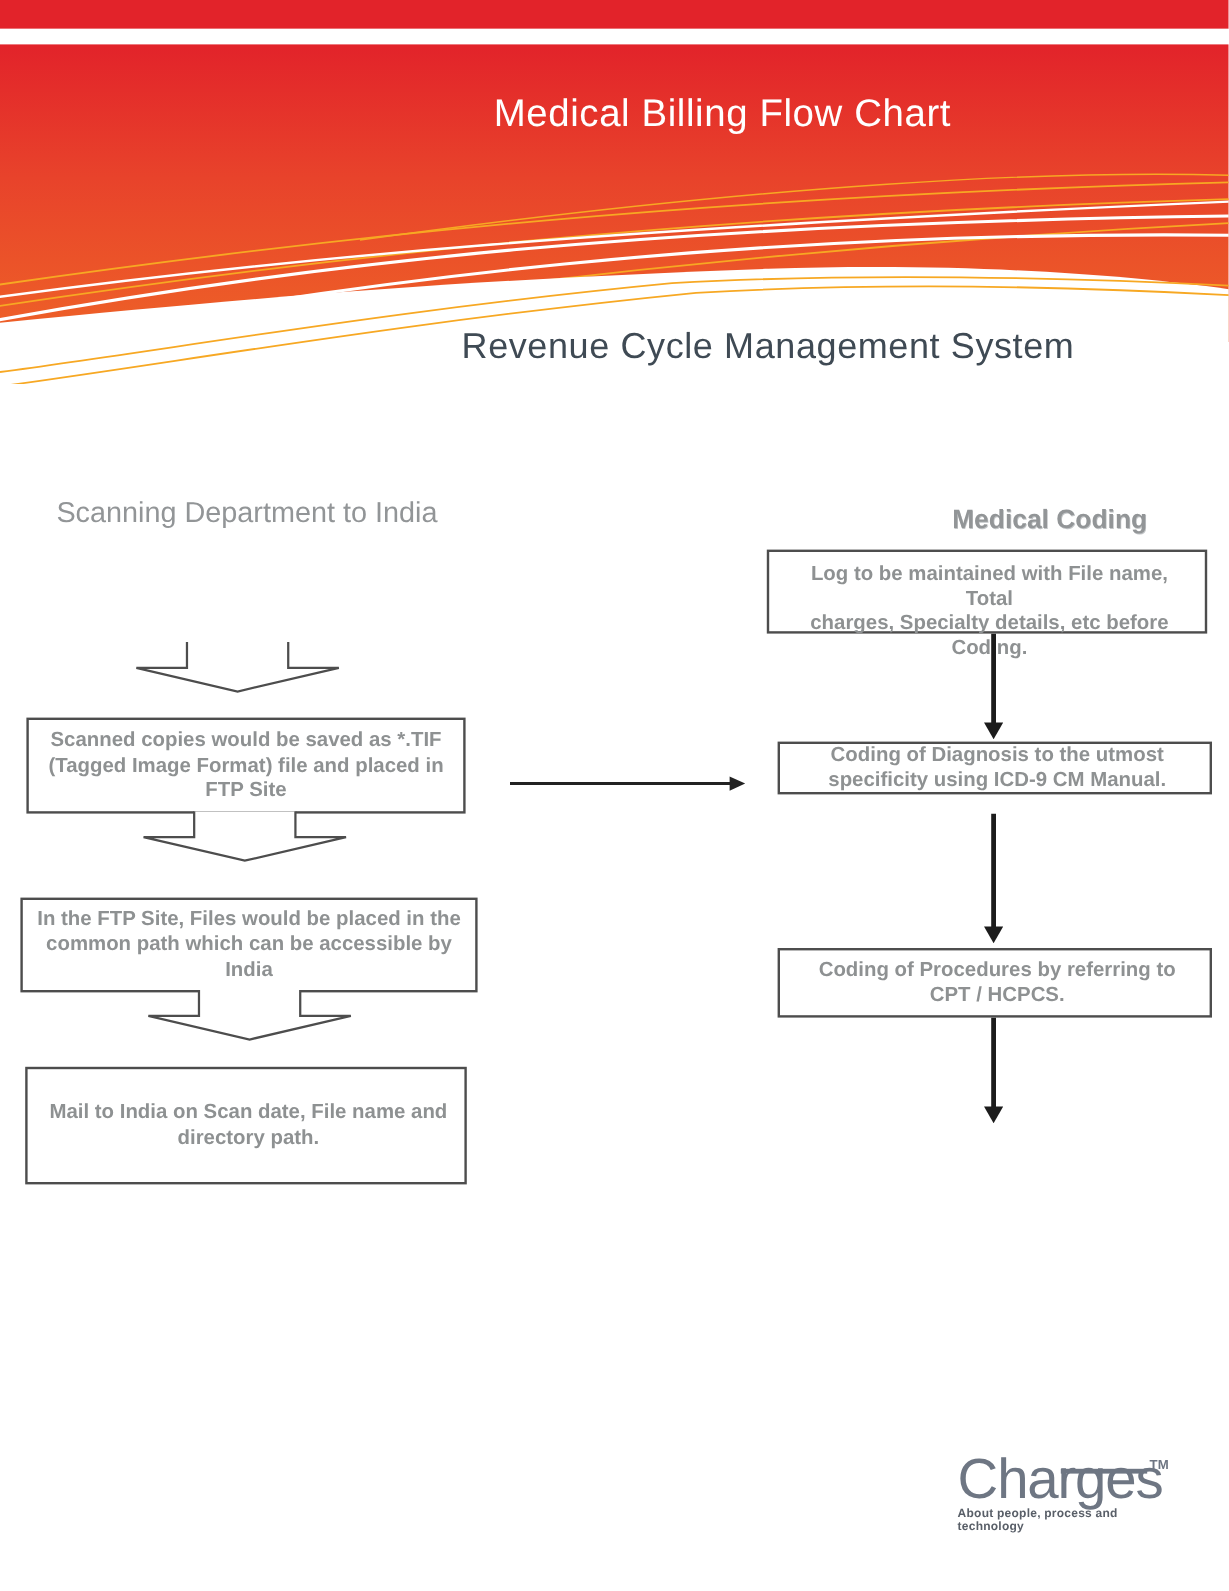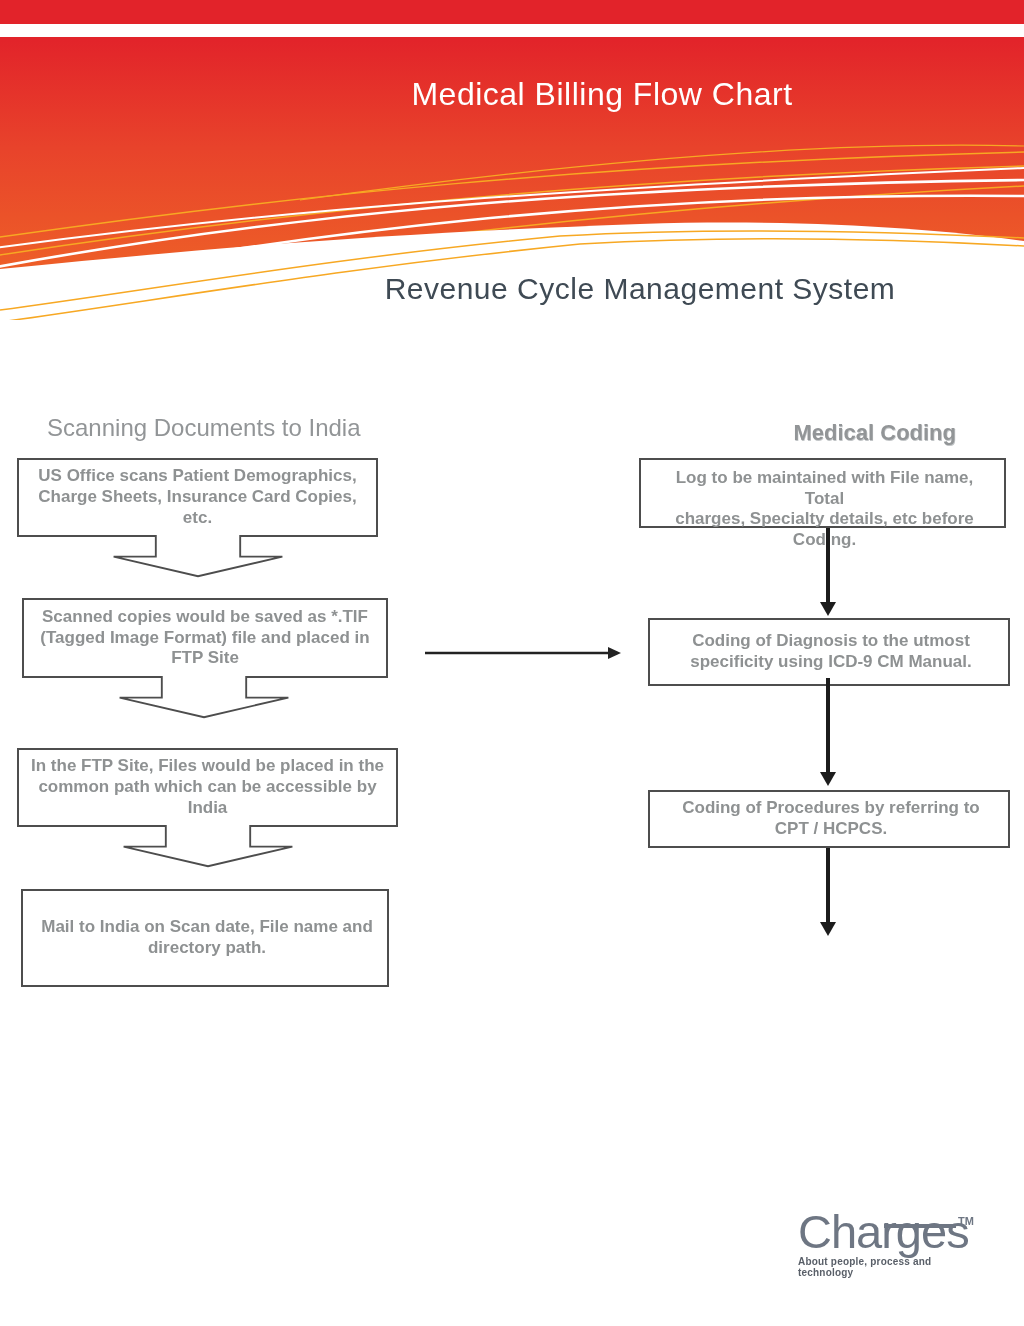--- a/index.html
+++ b/index.html
@@ -27,21 +27,21 @@
   .txt-center{text-align:center;padding:4px 8px;}
   .txt-left{text-align:center;padding:4px 10px 4px 14px;}
   .align-top{align-items:flex-start;}
   .align-top .txt{padding-top:8px;}
 
   #lbox1{left:17px; top:458px; width:361px; height:79px;}
   #lbox2{left:22px; top:598px; width:366px; height:80px;}
   #lbox3{left:17px; top:748px; width:381px; height:79px;}
   #lbox4{left:21px; top:889px; width:368px; height:98px;}
   #rbox1{left:639px;top:458px; width:367px; height:70px;}
-  #rbox2{left:648px;top:618px; width:362px; height:68px;}
+  #rbox2{left:648px;top:618px; width:362px; height:44px;}
   #rbox3{left:648px;top:790px; width:362px; height:58px;}
   #rbox4{left:648px;top:938px; width:362px; height:64px;}
 
   
   .block-arrow{position:absolute;}
   #barrow1{left:108px;top:535px;}
   #barrow2{left:114px;top:676px;}
   #barrow3{left:118px;top:825px;}
   .varrow{position:absolute;left:818px;}
   #varrow1{top:528px;}
@@ -88,26 +88,23 @@
 
     <g fill="none" stroke="#f7a823" stroke-width="1.5">
       <path d="M0,310 C 150,290 330,258 560,236 C 700,228 860,230 1024,238"></path>
       <path d="M0,322 C 160,300 340,268 580,244 C 720,236 880,238 1024,246"></path>
     </g>
   </svg>
 
   <div class="page-title">Medical Billing Flow Chart</div>
   <div class="page-subtitle">Revenue Cycle Management System</div>
 
-  <div class="col-heading heading-left">Scanning Documents to India</div>
+  <div class="col-heading heading-left">Scanning Department to India</div>
   <div class="col-heading heading-right">Medical Coding</div>
 
-  <div id="lbox1" class="fbox">
-    <div class="txt txt-center">US Office scans Patient Demographics,<br>Charge Sheets, Insurance Card Copies,<br>etc.</div>
-  </div>
   <div id="lbox2" class="fbox">
     <div class="txt txt-center">Scanned copies would be saved as *.TIF<br>(Tagged Image Format)  file and placed in<br>FTP Site</div>
   </div>
   <div id="lbox3" class="fbox">
     <div class="txt txt-center">In the FTP Site, Files would be  placed in the<br>common path which can be accessible by<br>India</div>
   </div>
   <div id="lbox4" class="fbox">
     <div class="txt txt-left">Mail to India on Scan date, File name and<br>directory path.</div>
   </div>
 

